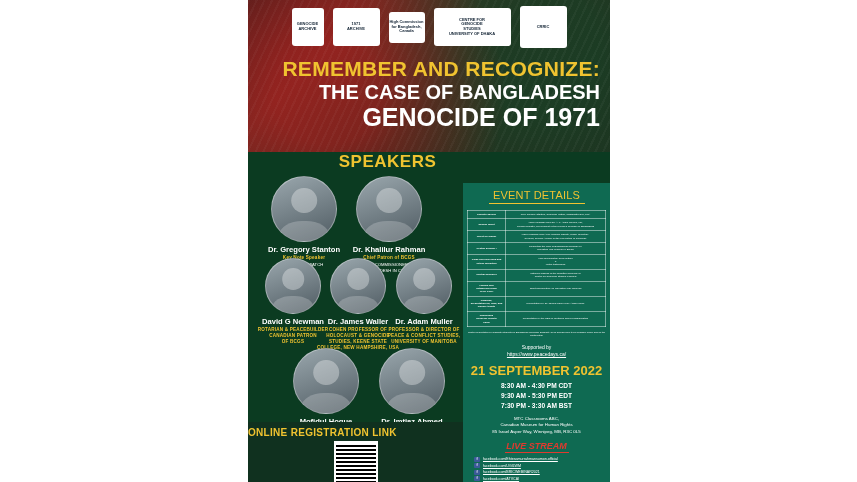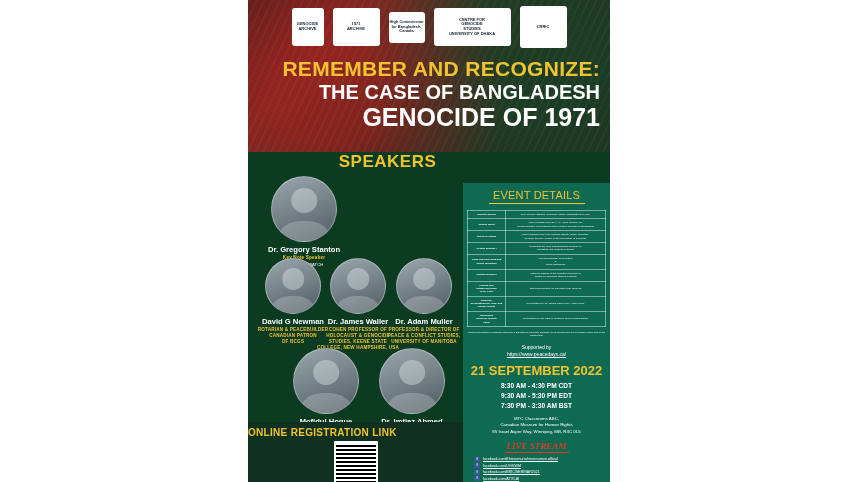--- a/index.html
+++ b/index.html
@@ -56,21 +56,21 @@
   table.ev td{border:.5px solid rgba(255,255,255,.45);color:#ffffff;font-size:2.5px;line-height:1.35;padding:2px 2px;vertical-align:middle;}
   table.ev td.k{width:33px;text-align:center;font-weight:bold;}
   table.ev td.v{text-align:center;}
   .note{width:139px;margin:4px auto 0;color:#ffffff;font-size:2.4px;line-height:1.35;text-align:center;}
 
   .supp{margin-top:7px;text-align:center;color:#ffffff;font-size:5px;}
   .supp a{color:#ffffff;font-size:5px;text-decoration:underline;display:block;margin-top:1px;}
   .dt{margin-top:5px;text-align:center;color:#f0c330;font-size:13px;font-weight:bold;line-height:1.45;}
   .tm{text-align:center;color:#ffffff;font-size:6.6px;font-weight:bold;line-height:1.5;}
   .venue{margin-top:5px;text-align:center;color:#ffffff;font-size:4.4px;line-height:1.45;}
-  .live{margin-top:6px;text-align:center;color:#e03a2f;font-size:9px;font-weight:bold;font-style:italic;font-family:Liberation Serif, serif;}
+  .live{margin-top:6px;text-align:center;color:#e03a2f;font-size:9px;font-weight:bold;font-style:italic;}
   .live .u2{display:block;width:64px;height:1px;background:#e03a2f;margin:1px auto 0;}
   .links{margin:4px auto 0;width:125px;}
   .lrow{display:flex;align-items:center;gap:3px;margin-bottom:1.5px;}
   .ic{width:6px;height:5px;border-radius:1px;background:#3b5998;color:#fff;font-size:3.4px;line-height:5px;text-align:center;font-weight:bold;flex:none;}
   .lrow span.t{color:#ffffff;font-size:3.6px;text-decoration:underline;}
 
   
   .reg{position:absolute;left:0;top:422px;width:215px;height:60px;background:#10311f;}
   .reg-h{text-align:left;color:#f0c330;font-size:10px;font-weight:bold;padding-top:5px;letter-spacing:.3px;}
   .qr{width:40px;height:40px;margin:3px auto 0;background:
@@ -119,20 +119,27 @@
 
   <div class="speakers-h">SPEAKERS</div>
 
   <div class="sp" style="left:2px;top:176px;">
     <div class="ph big"></div>
     <div class="nm">Dr. Gregory Stanton</div>
     <div class="rl">Key Note Speaker</div>
     <div class="org">GENOCIDE WATCH</div>
   </div>
 
+  <div class="sp" style="left:87px;top:176px;">
+    <div class="ph big"></div>
+    <div class="nm">Dr. Khalilur Rahman</div>
+    <div class="rl">Chief Patron of BCGS</div>
+    <div class="org" style="white-space: pre-line;">HIGH COMMISSIONER OF
+BANGLADESH IN CANADA</div>
+  </div>
 
   <div class="sp" style="left:-9px;top:258px;">
     <div class="ph"></div>
     <div class="nm">David G Newman</div>
     <div class="rl" style="white-space: pre-line;">ROTARIAN &amp; PEACEBUILDER
 CANADIAN PATRON
 OF BCGS</div>
   </div>
 
   <div class="sp" style="left:56px;top:258px;">

